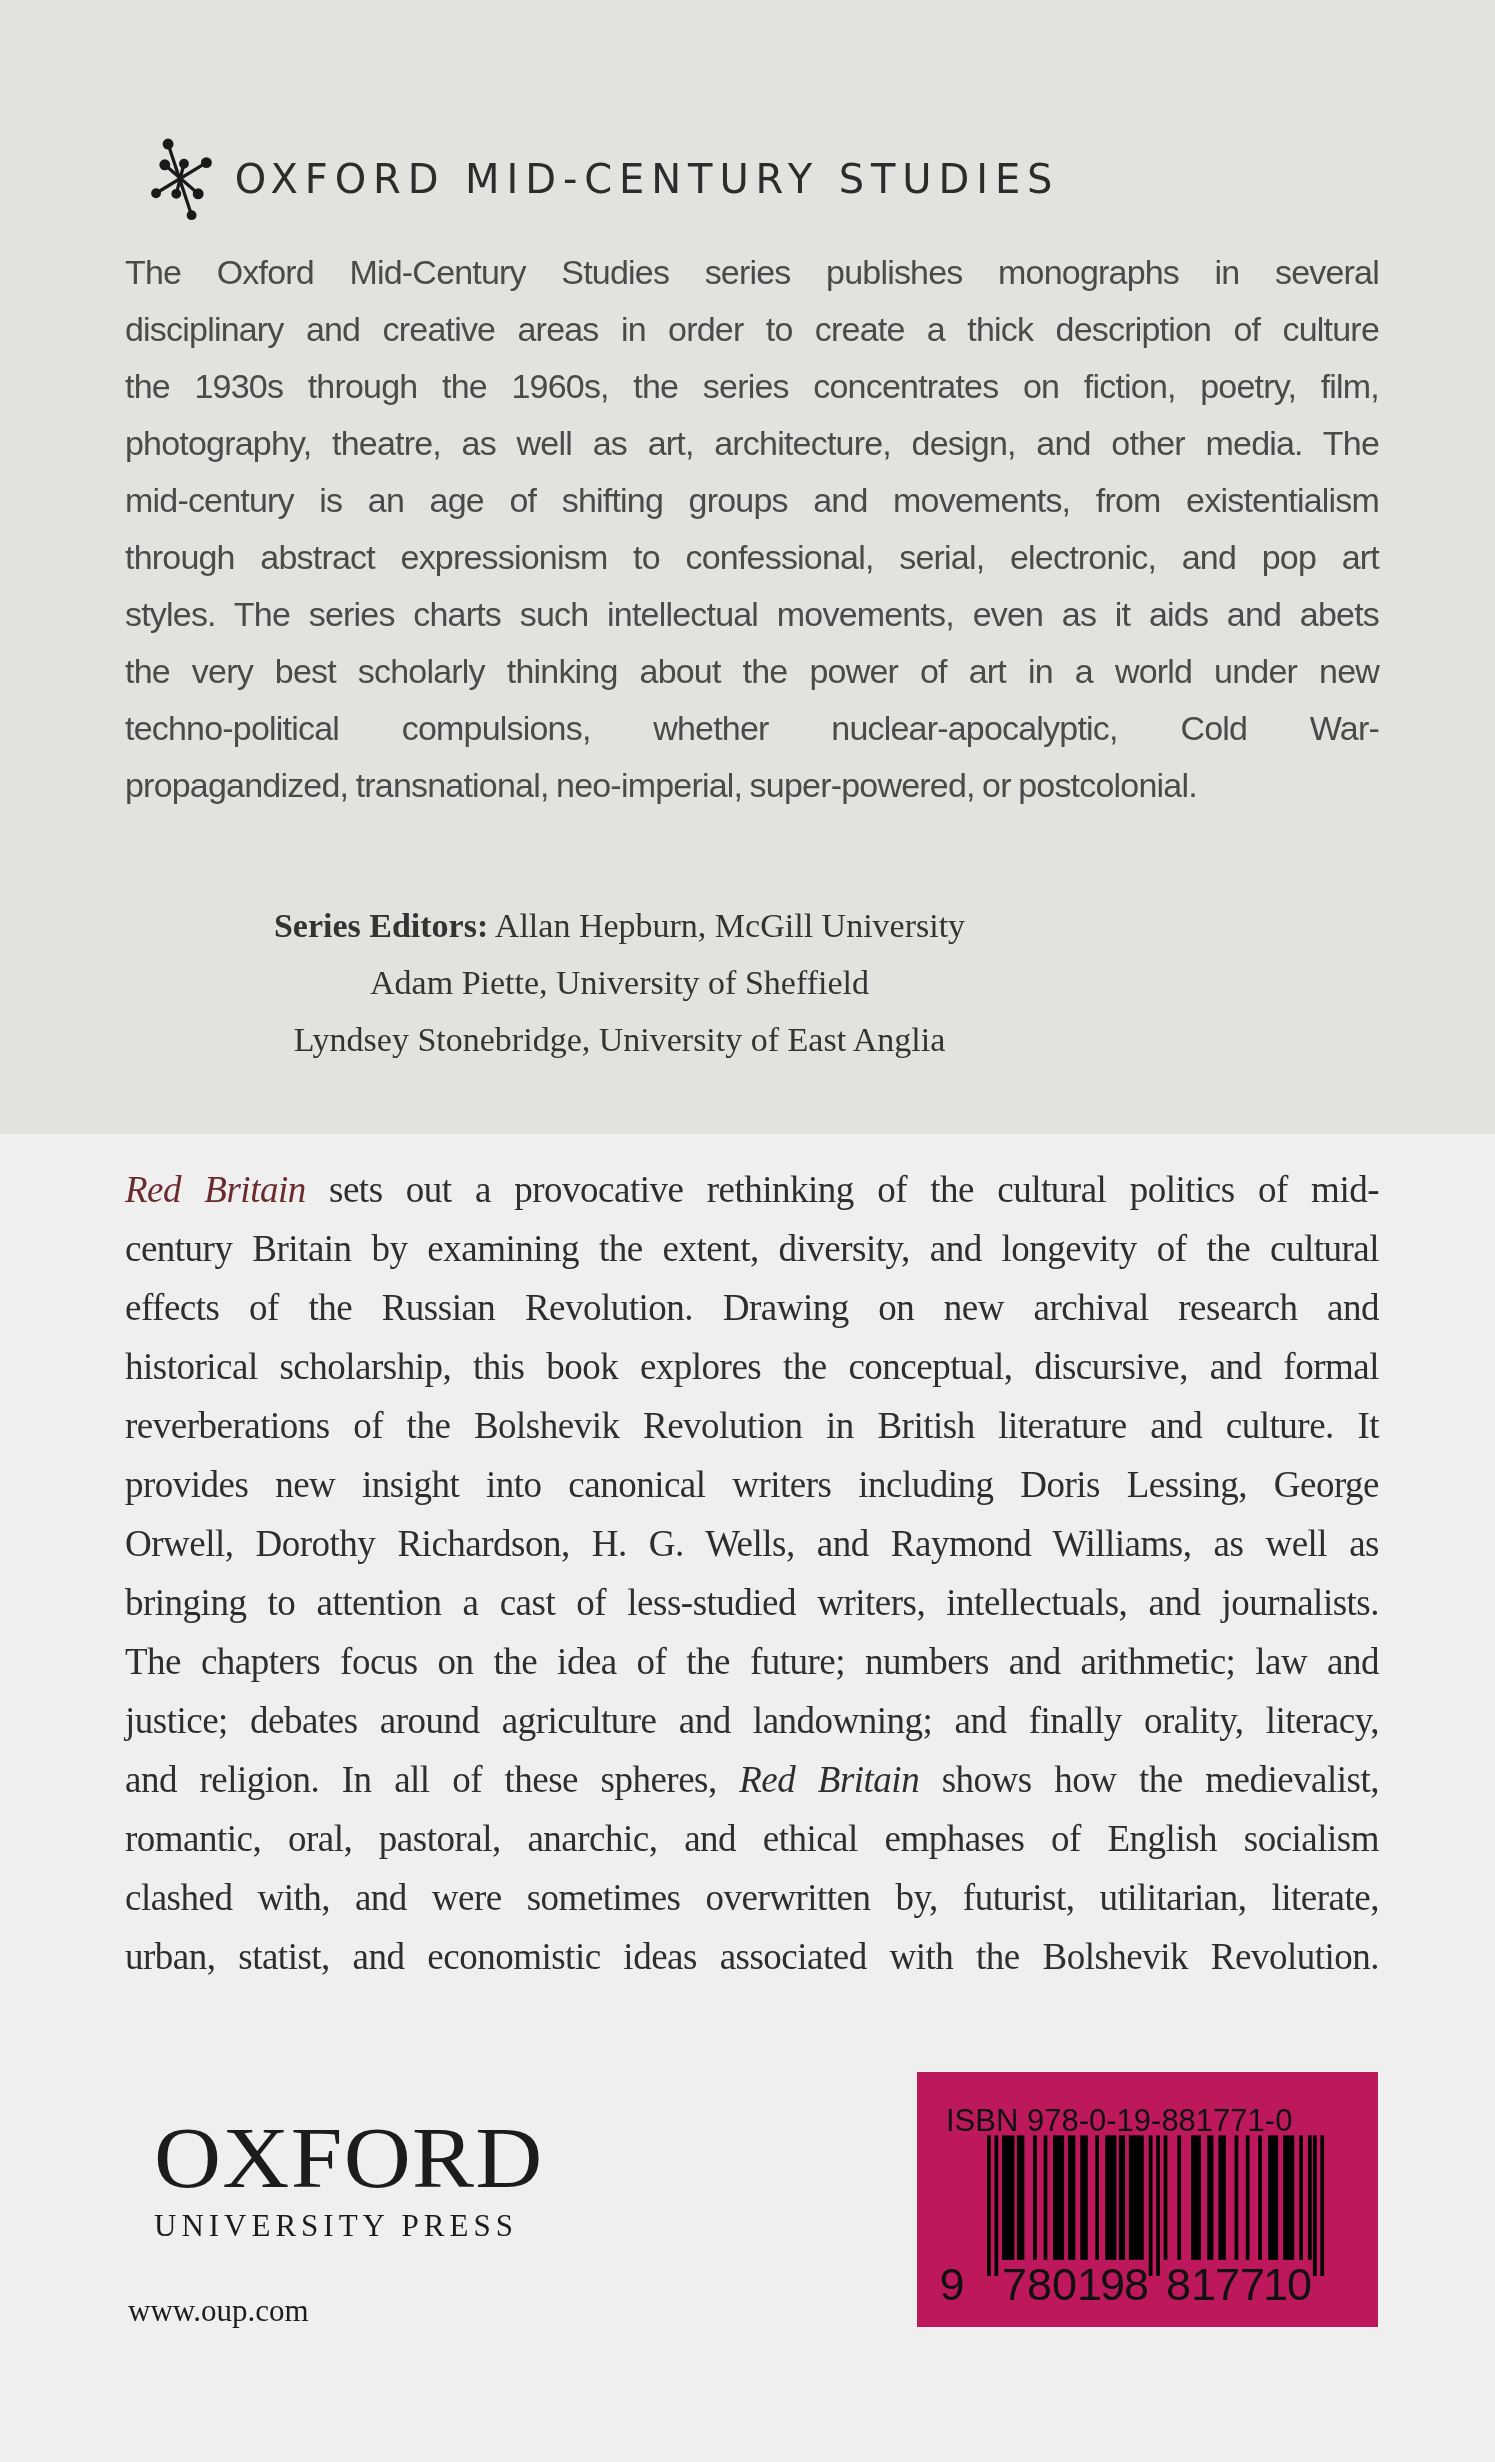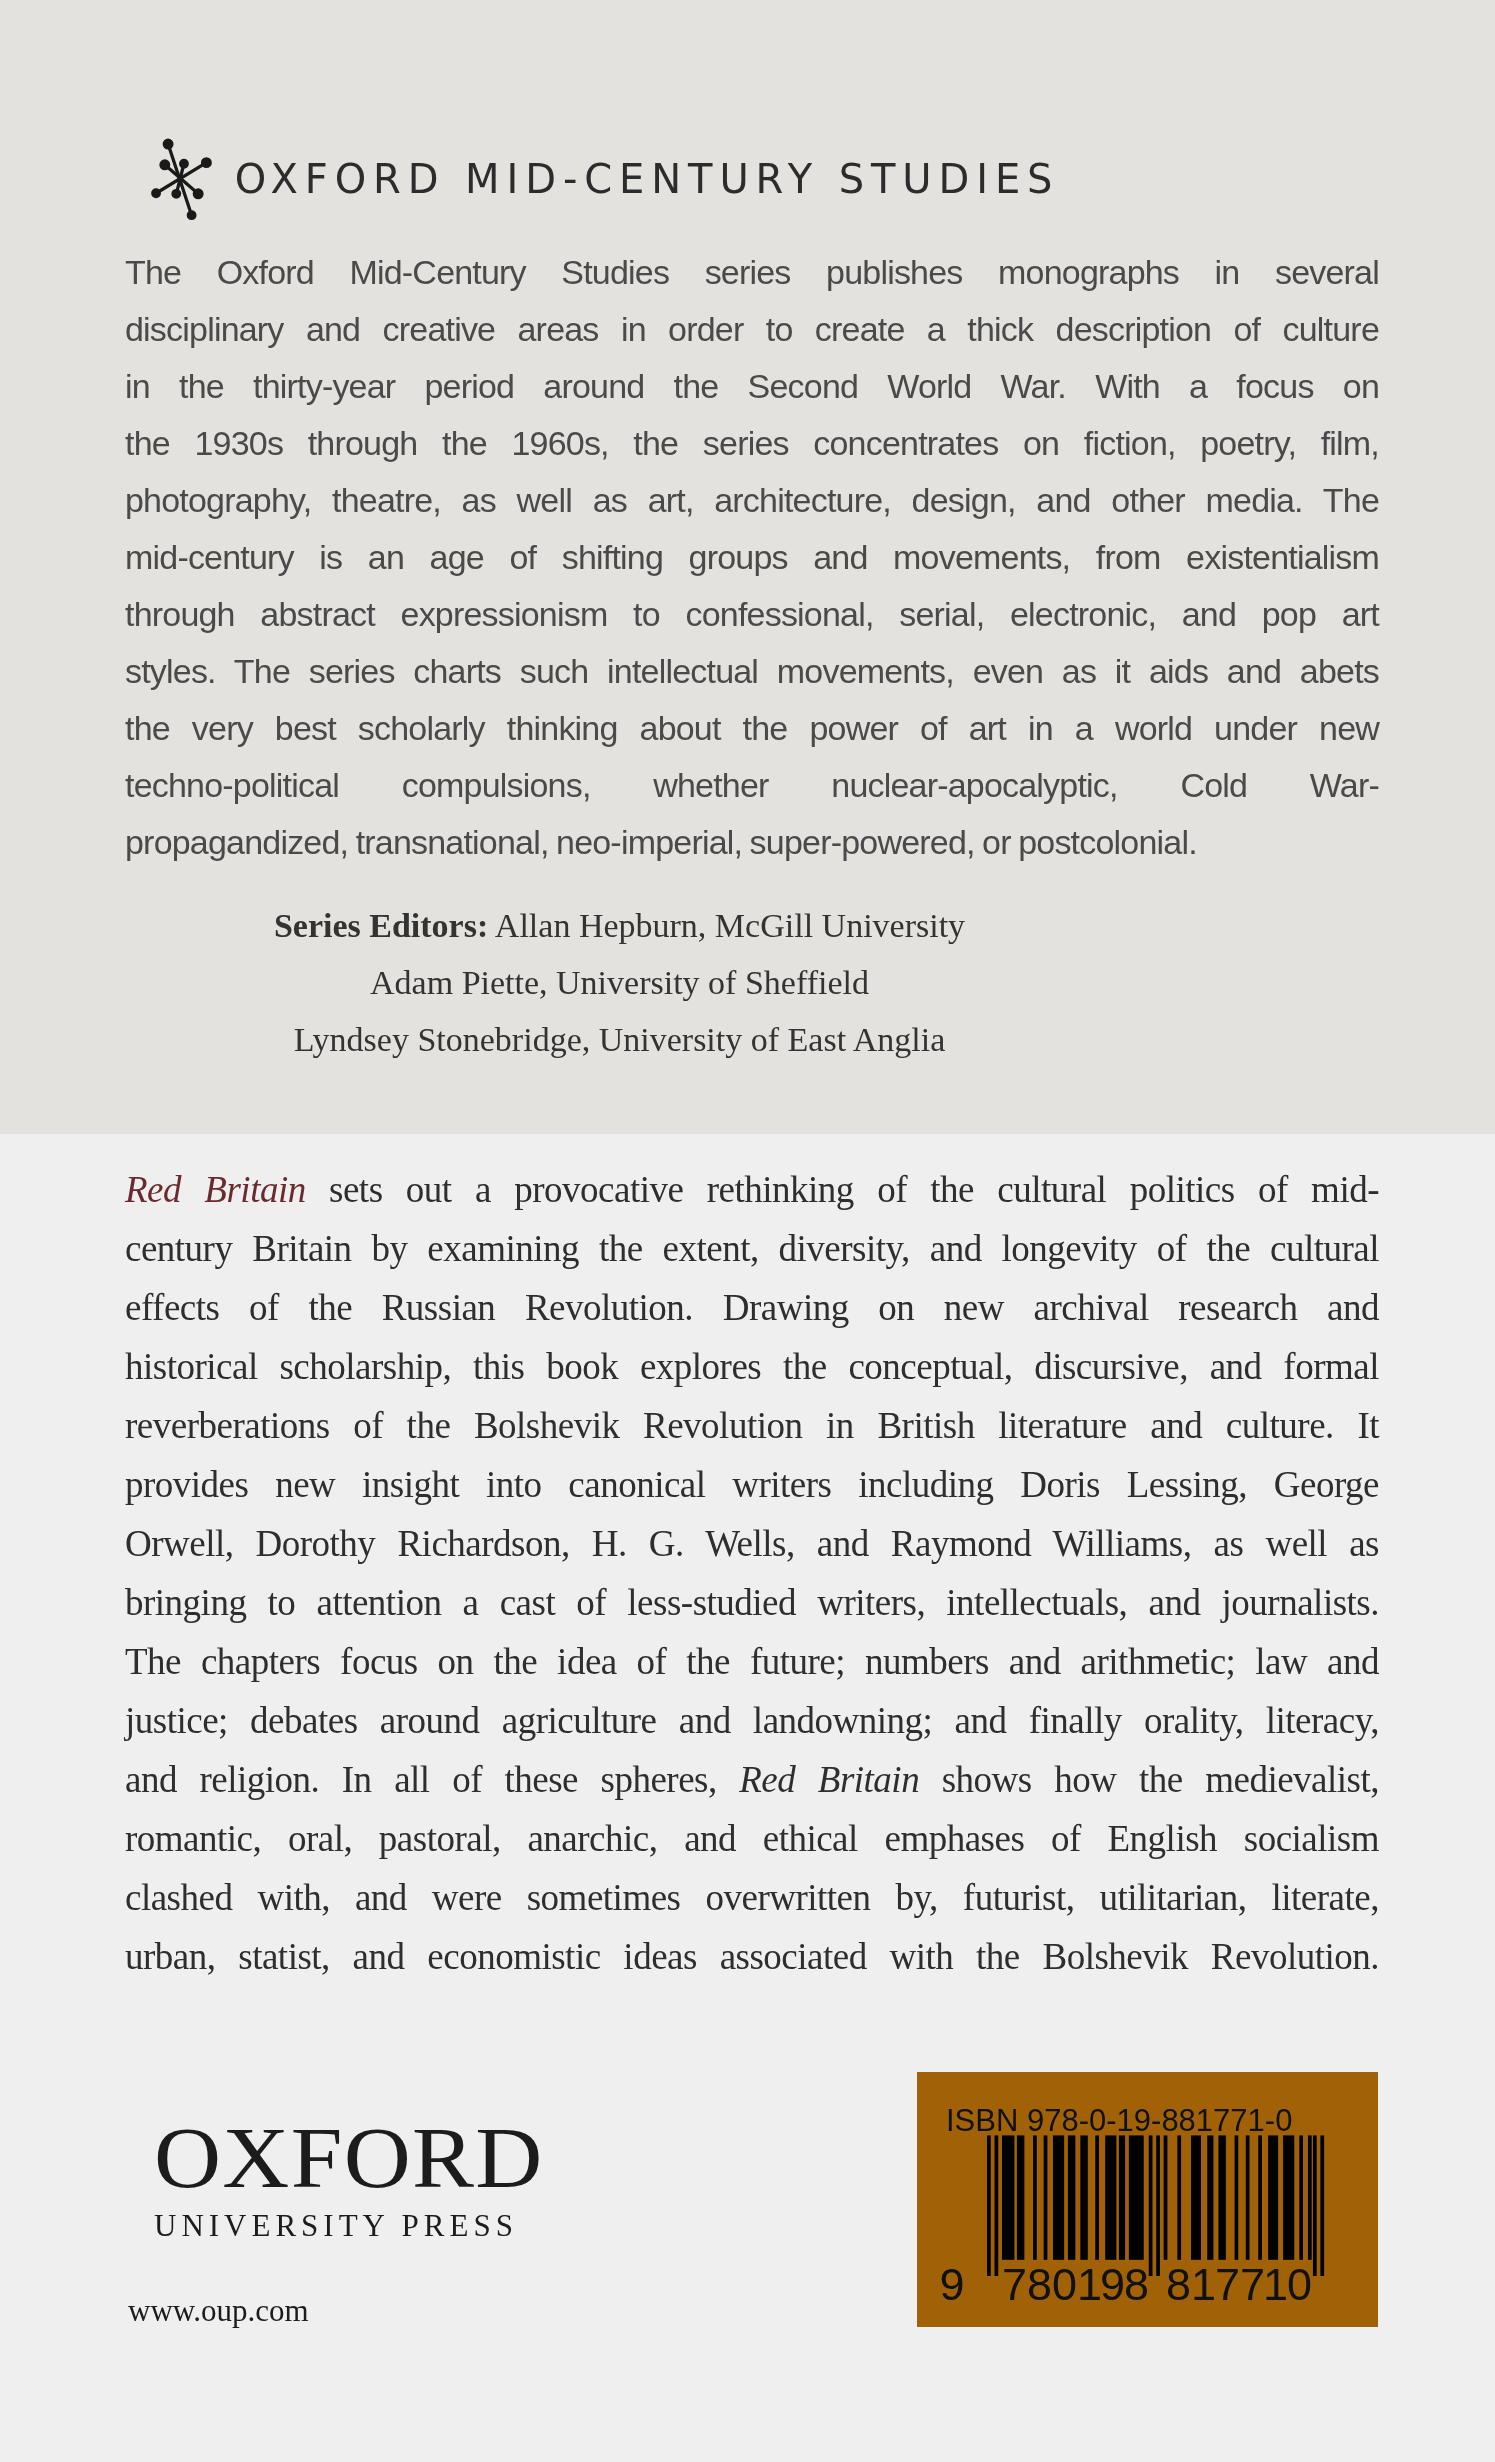--- a/index.html
+++ b/index.html
@@ -62,21 +62,21 @@
   .oup-word {
     margin-top: 8.7px;
     font-size: 31px; letter-spacing: 5px; color: #1c1c1c; display: block;
   }
   .oup-url {
     position: absolute; left: 128px; top: 2293px;
     font-size: 31px; font-weight: 400; color: #1c1c1c;
   }
   .barcode-box {
     position: absolute; left: 917px; top: 2072px; width: 461px; height: 255px;
-    background: #a16207;
+    background: #be185d;
   }
   .isbn-label {
     position: absolute; left: 29px; top: 31px;
     font-family: "Liberation Sans", sans-serif; font-size: 31px; color: #111;
     letter-spacing: 0px; white-space: nowrap;
   }
   .barcode-svg { position: absolute; left: 0; top: 0; }
   .ean-digits {
     position: absolute; top: 187px; left: 0; width: 461px; height: 56px;
     font-family: "Liberation Sans", sans-serif; font-size: 45px; color: #111;
@@ -104,21 +104,20 @@
       <circle cx="79" cy="58" r="6"></circle>
       <circle cx="65" cy="113" r="6"></circle>
     </g>
   </svg>
   <span class="series-title">OXFORD MID-CENTURY STUDIES</span>
 </div>
 
 <div class="series-desc">
   <span class="line">The Oxford Mid-Century Studies series publishes monographs in several</span>
   <span class="line">disciplinary and creative areas in order to create a thick description of culture</span>
-  <span class="line">in the thirty-year period around the Second World War. With a focus on</span>
   <span class="line">the 1930s through the 1960s, the series concentrates on fiction, poetry, film,</span>
   <span class="line">photography, theatre, as well as art, architecture, design, and other media. The</span>
   <span class="line">mid-century is an age of shifting groups and movements, from existentialism</span>
   <span class="line">through abstract expressionism to confessional, serial, electronic, and pop art</span>
   <span class="line">styles. The series charts such intellectual movements, even as it aids and abets</span>
   <span class="line">the very best scholarly thinking about the power of art in a world under new</span>
   <span class="line">techno-political compulsions, whether nuclear-apocalyptic, Cold War-</span>
   <span class="line last">propagandized, transnational, neo-imperial, super-powered, or postcolonial.</span>
 </div>
 

